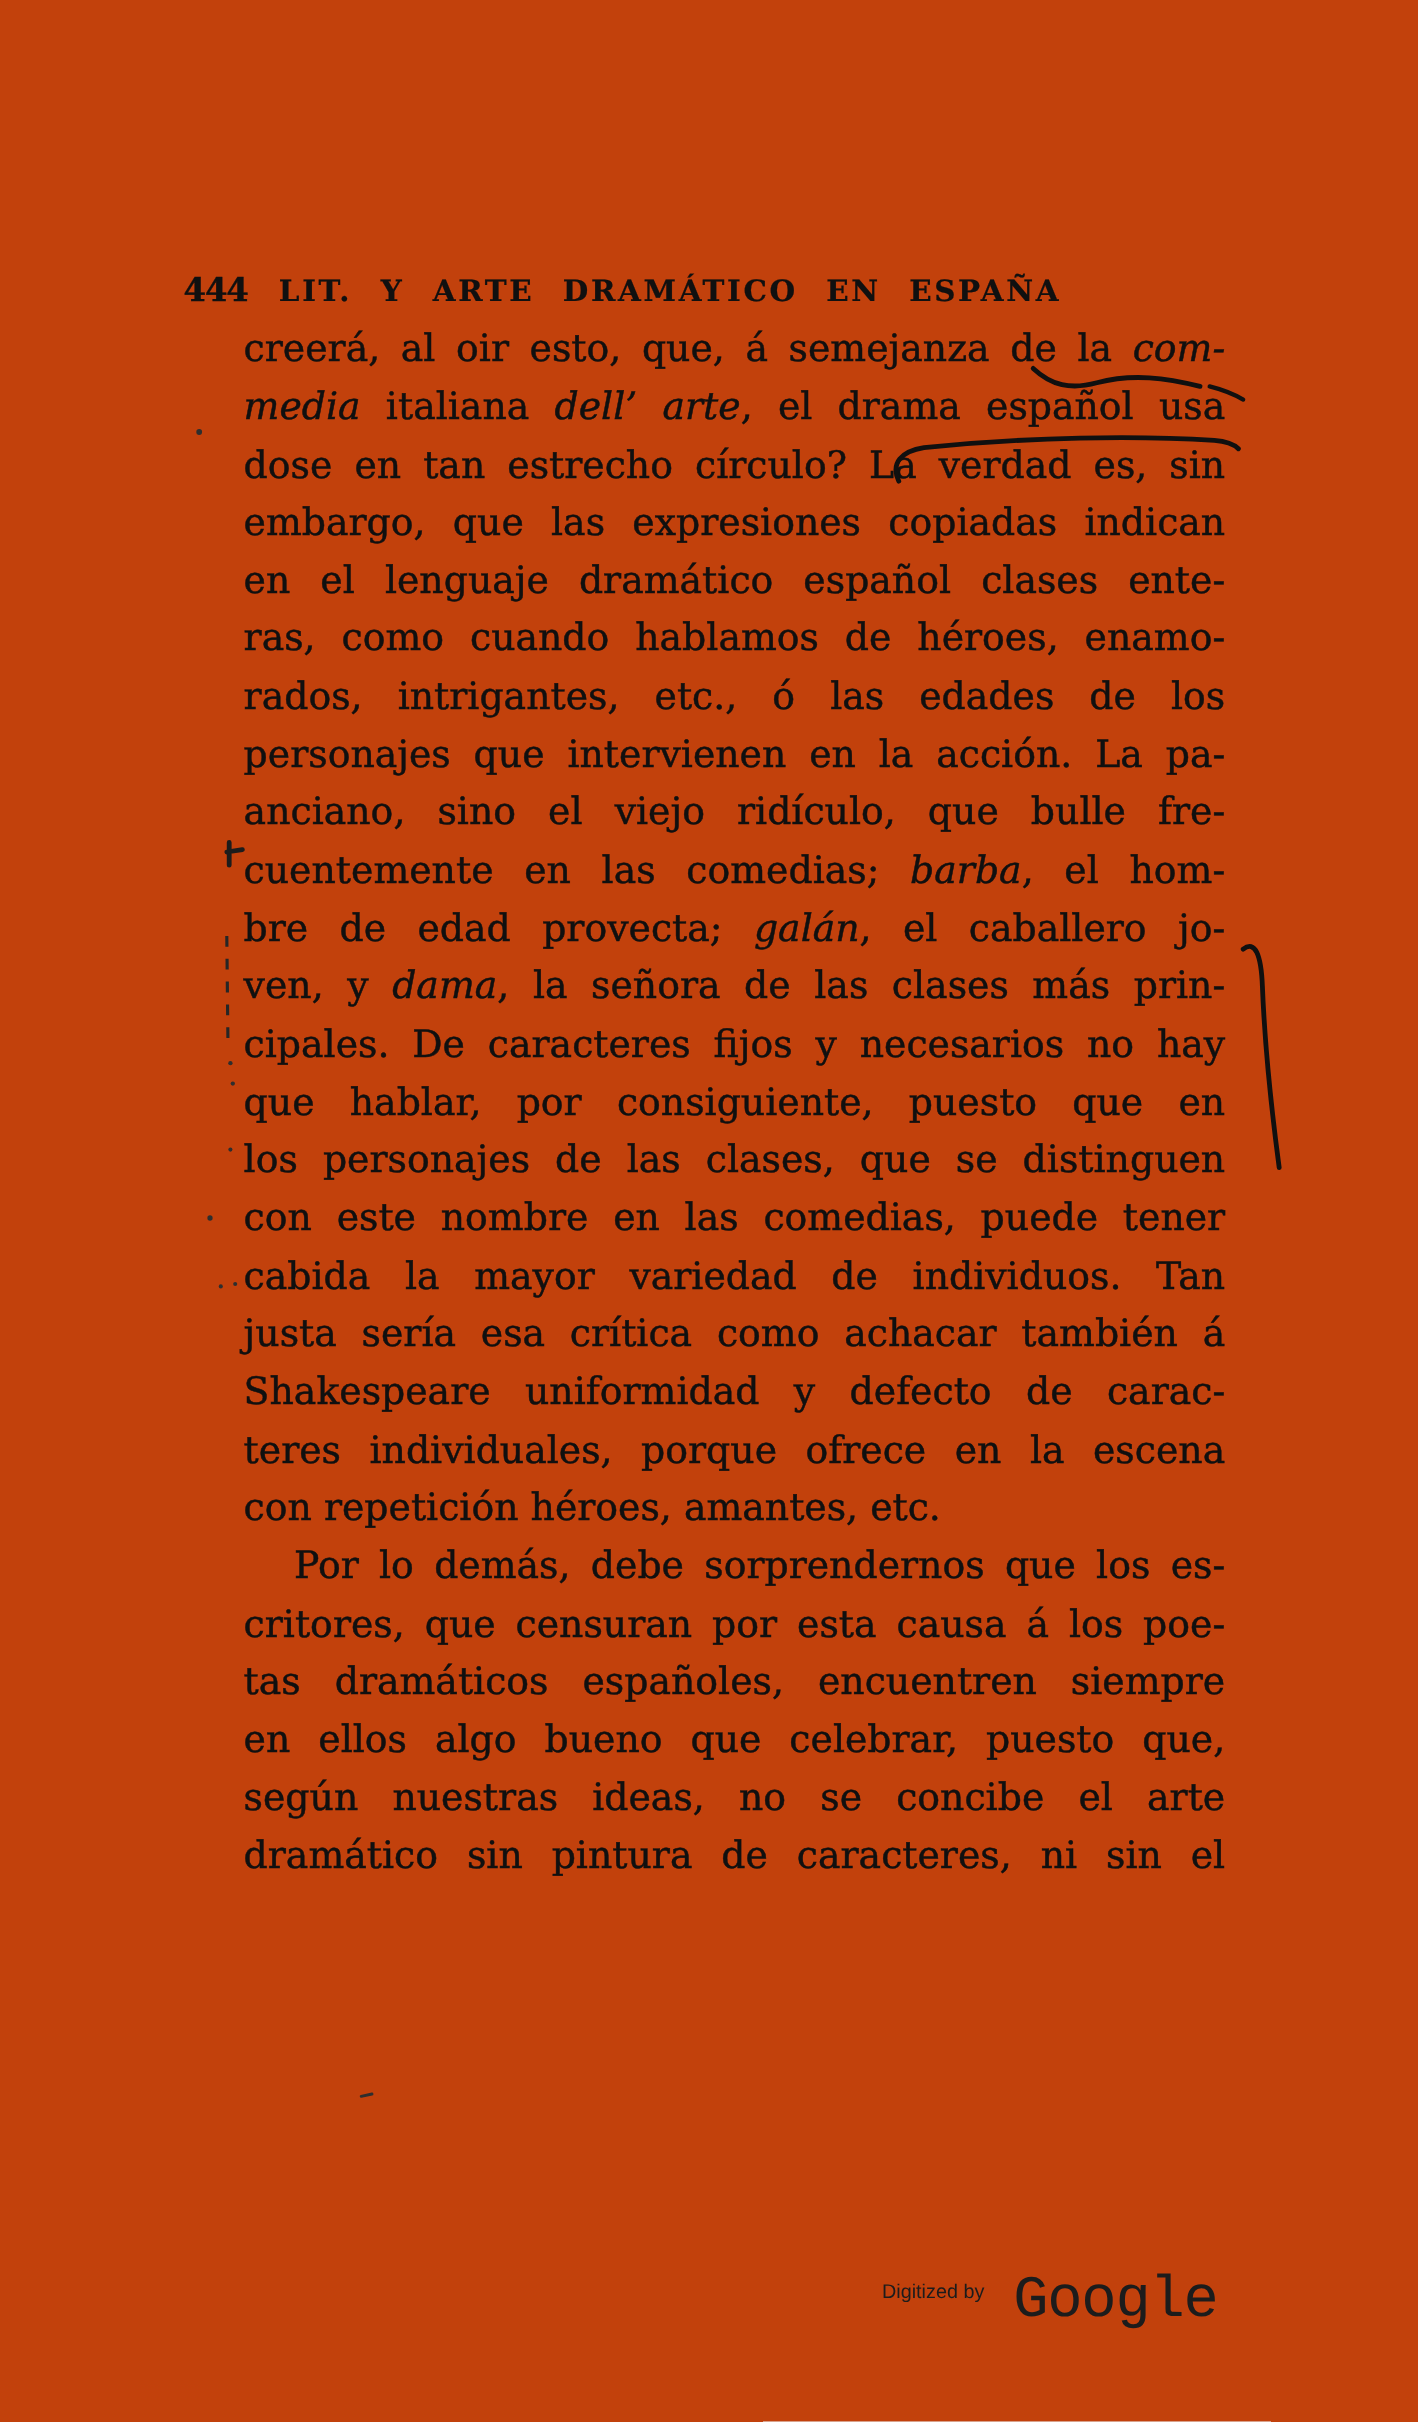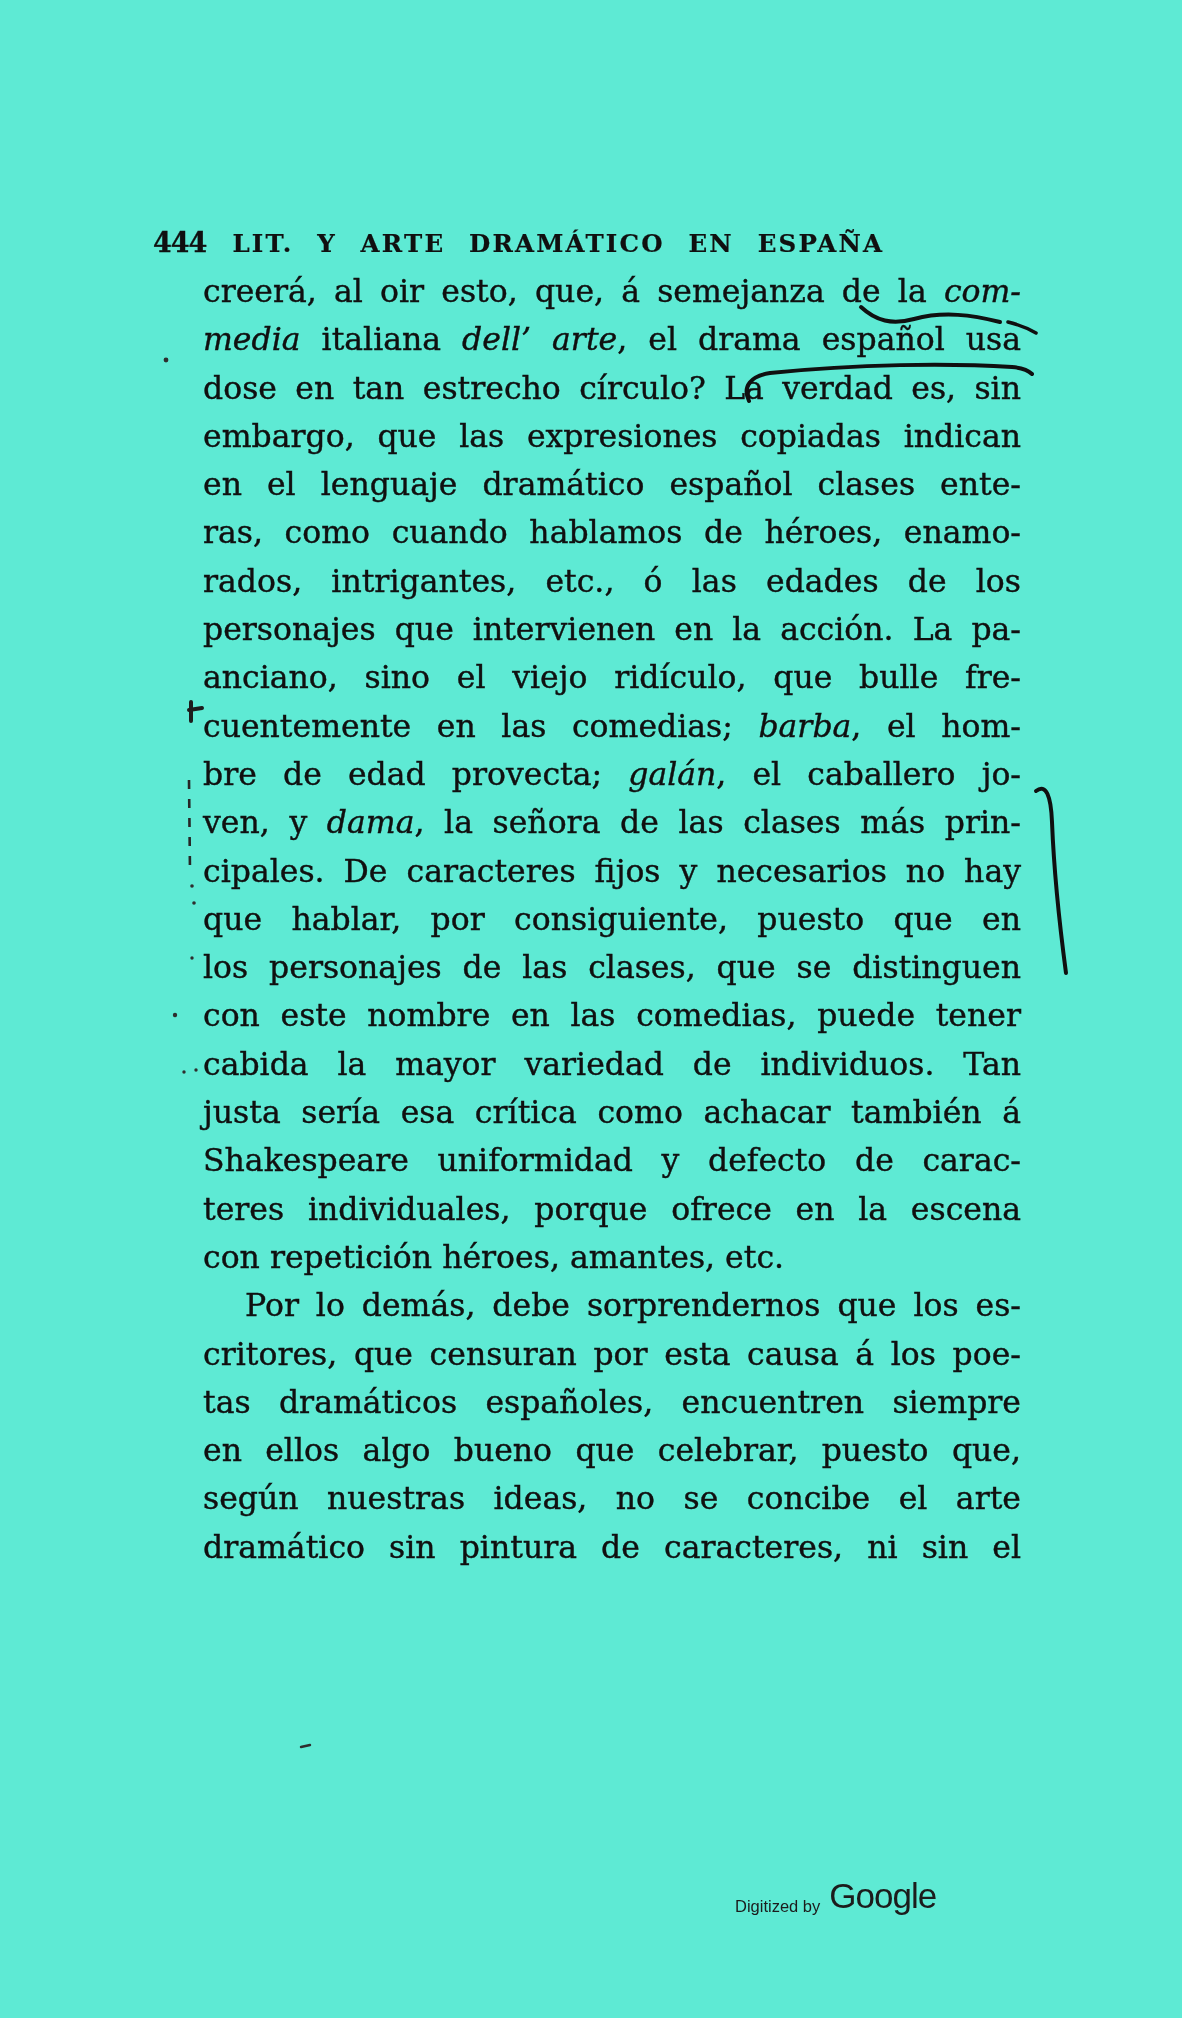--- a/index.html
+++ b/index.html
@@ -1,19 +1,19 @@
 <!DOCTYPE html>
 <html><head>
 <meta charset="utf-8">
 <style>
   html,body{margin:0;padding:0;background:#e8e8e8;}
   .page{
     position:relative;
     width:1182px;height:2018px;
-    background:#5eead4;
+    background:#c2410c;
     overflow:hidden;
     font-family:"DejaVu Serif",serif;
     color:#101010;
   }
   
   .runhead{
     position:absolute;left:153px;top:227px;
     display:flex;align-items:baseline;gap:26px;
     white-space:nowrap;
   }
@@ -42,31 +42,32 @@
   .line.indent{padding-left:42px;}
   .it{font-style:italic;}
   
   .marks{
     position:absolute;left:0;top:0;width:1182px;height:2018px;
     pointer-events:none;
   }
   
   .watermark{
     position:absolute;left:735px;top:1876px;
-    display:flex;align-items:flex-end;gap:9px;
+    display:flex;align-items:center;gap:24px;
     color:#1c1c1c;
   }
   .wm-prefix{
     font-family:"Liberation Sans",sans-serif;
     font-size:16.5px;
   }
   .wm-brand{
-    font-family:Liberation Sans, sans-serif;
-    font-size:35px;
+    font-family:Liberation Mono, monospace;
+    font-size:49px;
     letter-spacing:-1px;
+    margin-top:13px;
   }
 </style>
 </head>
 <body>
 
 <div class="page">
 
   <div class="runhead">
     <span class="pageno">444</span>
     <span class="runtitle">LIT. Y ARTE DRAMÁTICO EN ESPAÑA</span>

